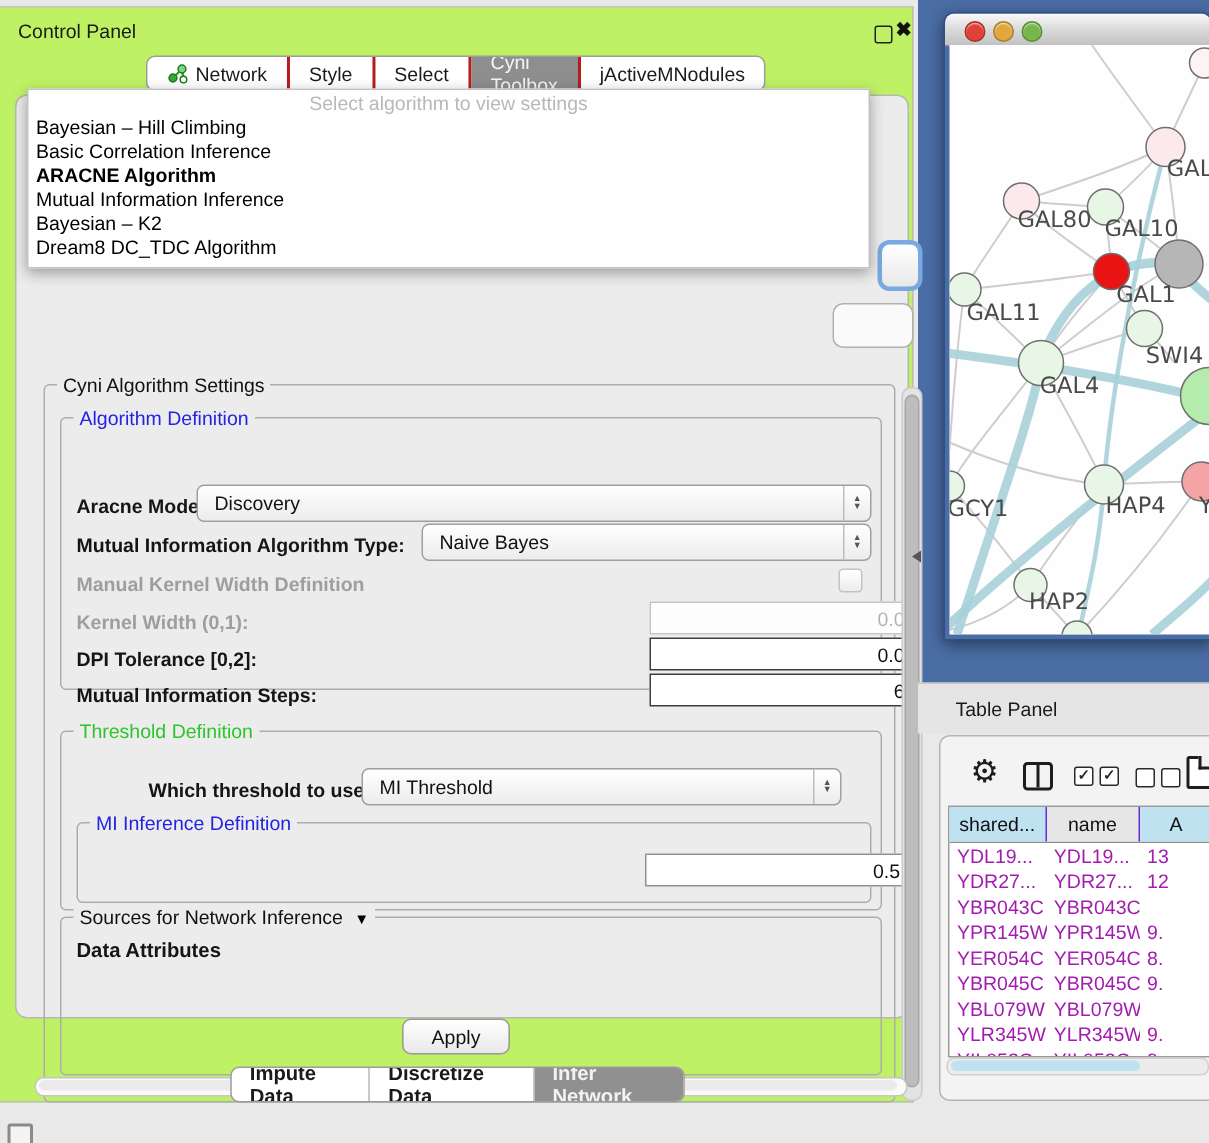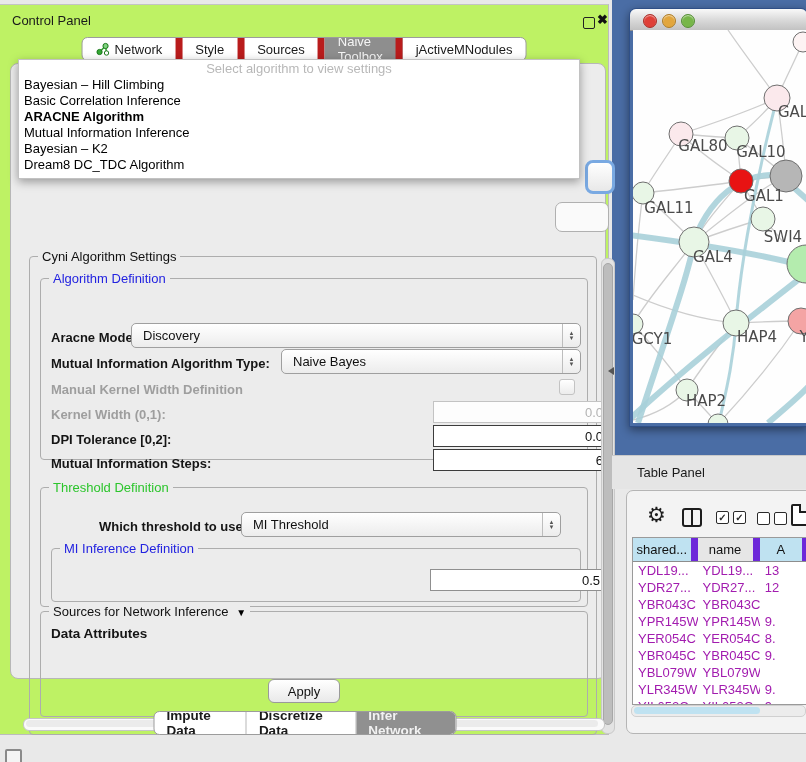--- a/index.html
+++ b/index.html
@@ -13,21 +13,21 @@
 
   
   .control-panel{left:0;top:4px;width:608px;height:729px;background:#bef264;
     border-top:1px solid #c4c4c4;border-right:1px solid #bcbcbc;border-bottom:1px solid #bcbcbc;}
   .cp-title{left:12px;top:8px;font-size:13px;color:#1a1a1a;}
   .float-btn{left:583px;top:12px;width:10px;height:10px;border:1.5px solid #222;border-radius:2px;}
   .close-btn{left:597px;top:7px;font-size:13px;font-weight:bold;color:#111;}
 
   .tabbar{top:32px;left:304px;transform:translateX(-50%);display:flex;height:22px;
     background:#fff;border:1px solid #9c9c9c;border-radius:6px;overflow:hidden;font-size:13px;}
-  .tabbar .tab{display:flex;align-items:center;padding:0 13px;color:#1a1a1a;border-right:7px solid #b91c1c;cursor:default;}
+  .tabbar .tab{display:flex;align-items:center;padding:0 13px;color:#1a1a1a;border-right:2px solid #b91c1c;cursor:default;}
   .tabbar .tab:last-child{border-right:none;}
   .tabbar .tab.selected{background:#8e8e8e;color:#f5f5f5;}
   .tab .tab-icon{margin-right:5px;display:inline-flex;}
 
   .content-panel{left:10px;top:58px;width:594px;height:614px;background:#ececec;
     border:1px solid #b7b7b7;border-radius:8px;}
 
   
   .frag-focus-combo{left:574px;top:96px;width:24px;height:28px;border:3px solid #79a9e2;border-radius:8px;
     background:linear-gradient(#ffffff,#e8e8e8);}
@@ -115,21 +115,21 @@
   .split-icon::after{content:"";position:absolute;left:6.5px;top:0;width:2.5px;height:100%;background:#1d1d1d;}
   .cb-icon{width:11px;height:11px;border:1.8px solid #2a2a2a;border-radius:2px;font-size:10px;line-height:11px;
     text-align:center;color:#2a2a2a;font-weight:bold;background:#fff;}
   .file-icon{left:791px;top:504px;width:13px;height:18px;border:2.5px solid #1d1d1d;border-radius:2px;background:#fff;}
   .file-icon::after{content:"";position:absolute;right:-2px;top:-2px;width:7px;height:7px;background:#f3f3f3;
     border-left:2.5px solid #1d1d1d;border-bottom:2.5px solid #1d1d1d;}
 
   .gene-table{left:632px;top:537px;width:176px;height:166px;overflow:hidden;border:1px solid #9a9a9a;background:#fff;}
   .thead{display:flex;height:23px;border-bottom:1px solid #8d8d8d;}
   .th{font-size:13px;color:#111;display:flex;align-items:center;justify-content:center;
-    border-right:7px solid #6d28d9;background:#e6e6e6;box-sizing:border-box;}
+    border-right:1px solid #6d28d9;background:#e6e6e6;box-sizing:border-box;}
   .th.hl{background:#bfe2f1;}
   .tr{display:flex;height:17px;}
   .td{font-size:13px;color:#a21caf;padding-left:5px;white-space:nowrap;overflow:hidden;box-sizing:border-box;line-height:17px;}
 
   .tp-hscroll{left:631px;top:705px;width:173px;height:10px;background:#ececec;border:1px solid #d0d0d0;border-radius:5px;}
   .tp-hscroll .thumb{position:absolute;left:2px;top:1px;width:126px;height:7px;background:#bfe2f1;border-radius:4px;}
 </style>
 </head>
 <body>
 
@@ -150,24 +150,24 @@
             <circle cx="10" cy="4" r="2.6" fill="#7fd37f" stroke="#1c7a1c"></circle>
             <circle cx="11" cy="11" r="2.2" fill="#fff" stroke="#1c7a1c"></circle>
           </svg>
         </span>
         <span>Network</span>
       </div>
       <div class="tab">
         <span>Style</span>
       </div>
       <div class="tab">
-        <span>Sources</span>
+        <span>Select</span>
       </div>
       <div class="tab selected">
-        <span>Naive Toolbox</span>
+        <span>Cyni Toolbox</span>
       </div>
       <div class="tab">
         <span>jActiveMNodules</span>
       </div>
     </div>
 
   <div class="abs content-panel">
 
     <div class="abs frag-focus-combo"></div>
     <div class="abs frag-combo"></div>

